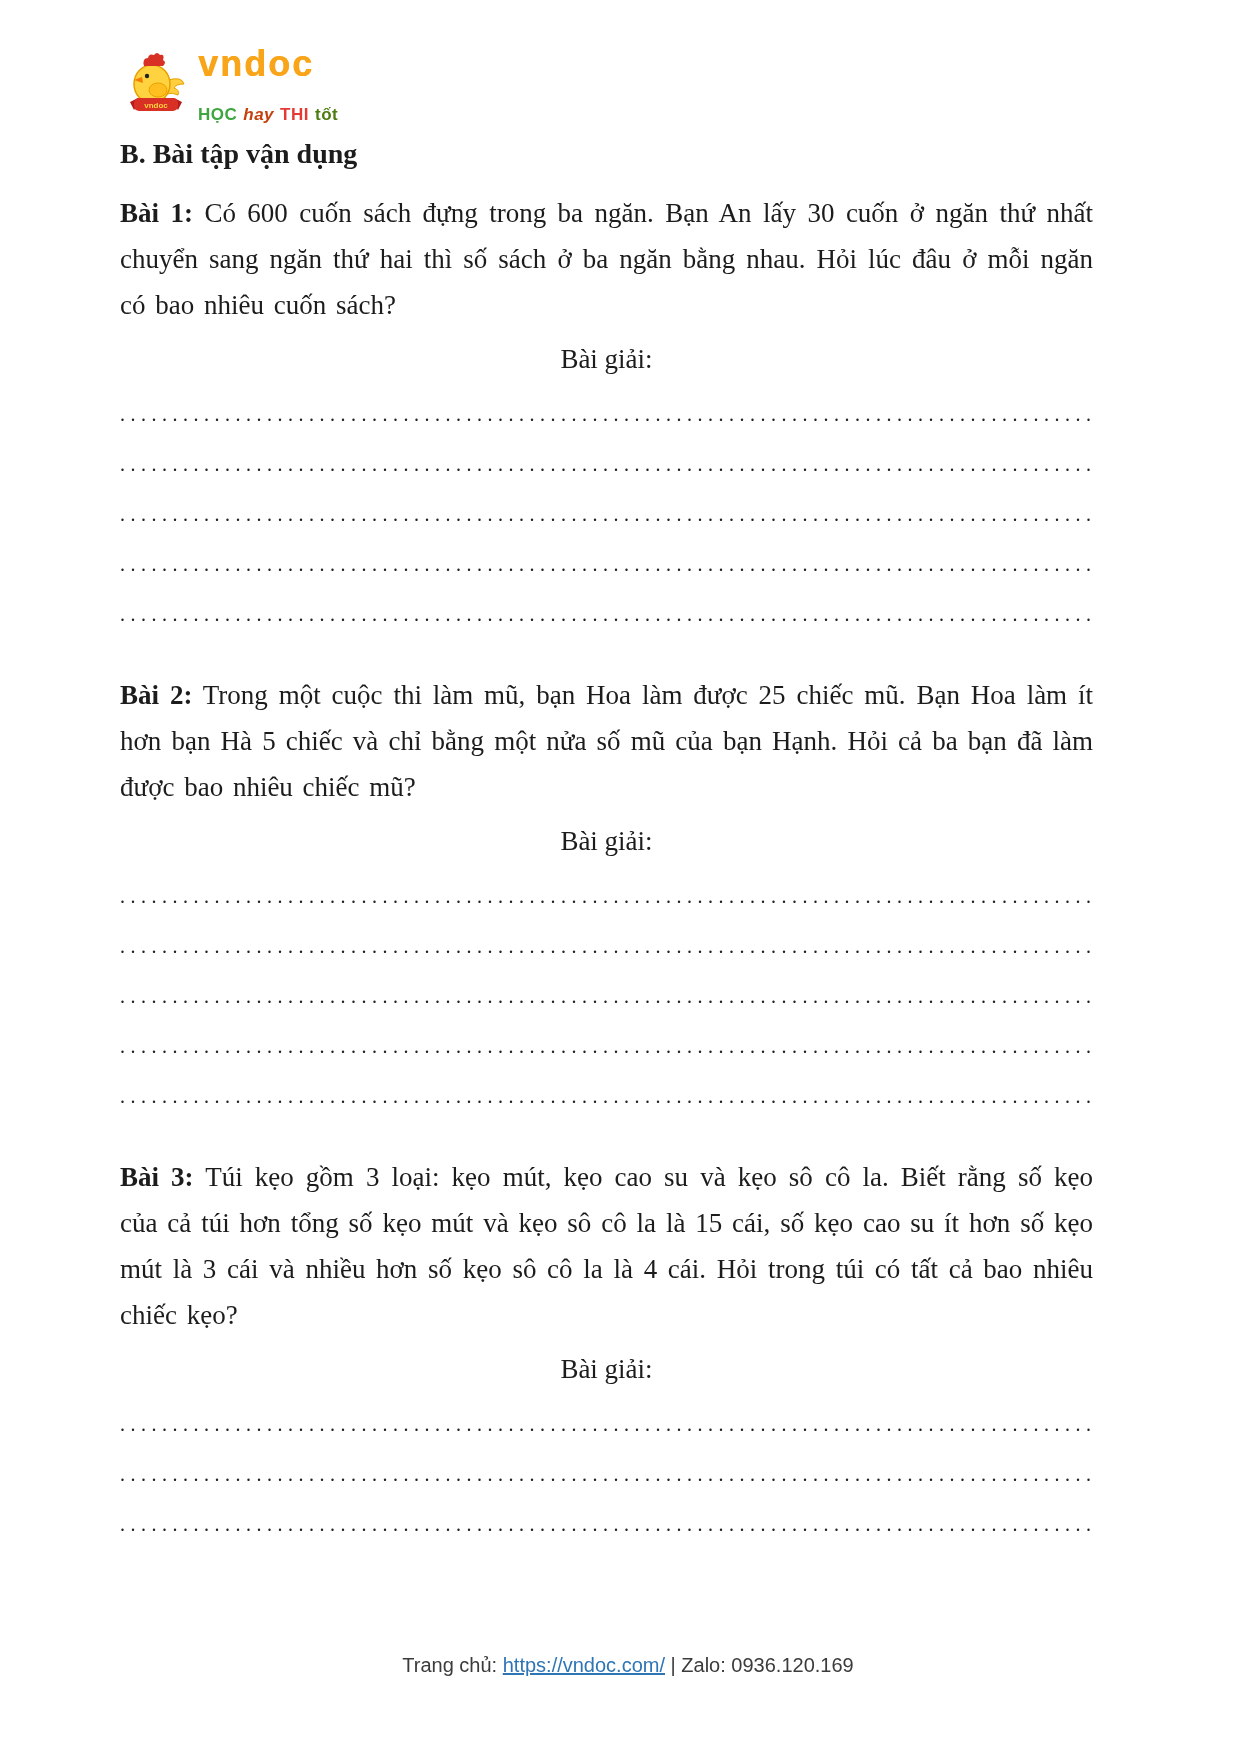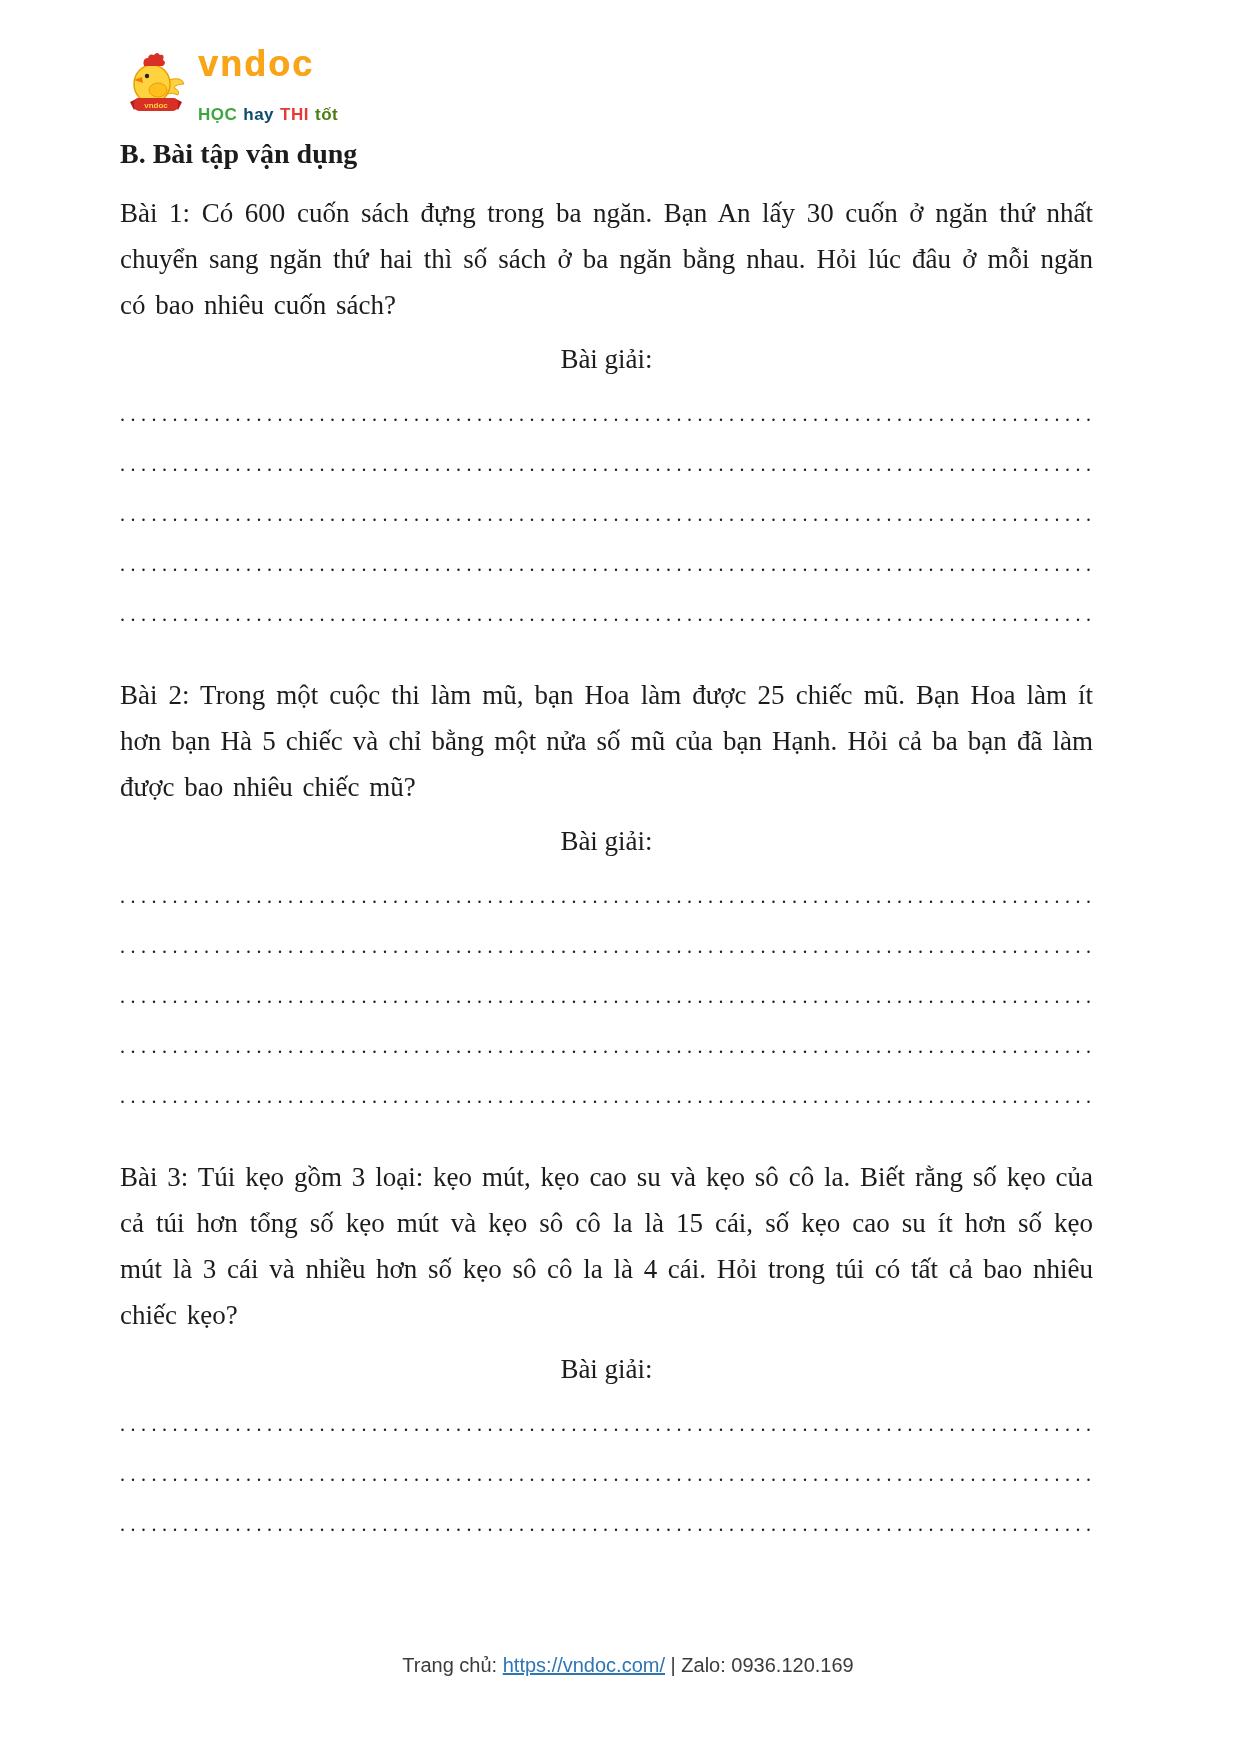--- a/index.html
+++ b/index.html
@@ -58,21 +58,21 @@
 
   
   .problem { margin-top: 0; }
   .problem + .problem { margin-top: 36px; }
   .problem-text {
     font-size: 27px;
     line-height: 46px;
     text-align: justify;
     word-spacing: 3px;
   }
-  .problem-text b { font-weight: normal; }
+  .problem-text b { font-weight: bold; }
   .solution-label {
     font-size: 27px;
     line-height: 46px;
     text-align: center;
     margin-top: 8px;
   }
   .answers { margin-top: 4px; }
   .dotline {
     height: 50px;
     line-height: 56px;
@@ -123,21 +123,21 @@
 
         <path d="M6 52 l8 -4 v6 l-4 6 z" fill="#b71c1c"></path>
         <path d="M58 52 l-8 -4 v6 l4 6 z" fill="#b71c1c"></path>
         <rect x="10" y="48" width="44" height="13" rx="5" fill="#d93025"></rect>
         <text x="32" y="58" text-anchor="middle" font-family="Liberation Sans, DejaVu Sans, sans-serif" font-size="8" font-weight="bold" fill="#ffd23f" id="banner-text-svg">vndoc</text>
       </svg>
       <div class="logo-textcol">
         <div class="logo-wordmark">vndoc</div>
         <div class="logo-tagline">
           <span style="color: rgb(63, 165, 63);">HỌC</span>
-          <span style="color: #0c4a6e;">hay</span>
+          <span style="color: #c2410c; font-style: italic;">hay</span>
           <span style="color: rgb(229, 57, 53);">THI</span>
           <span style="color: #4d7c0f;">tốt</span>
         </div>
       </div>
     </div>
 
     <div class="heading">B. Bài tập vận dụng</div>
 
     <section class="problem">
       <p class="problem-text"><b>Bài 1:</b> <span>Có 600 cuốn sách đựng trong ba ngăn. Bạn An lấy 30 cuốn ở ngăn thứ nhất chuyển sang ngăn thứ hai thì số sách ở ba ngăn bằng nhau. Hỏi lúc đâu ở mỗi ngăn có bao nhiêu cuốn sách?</span></p>

